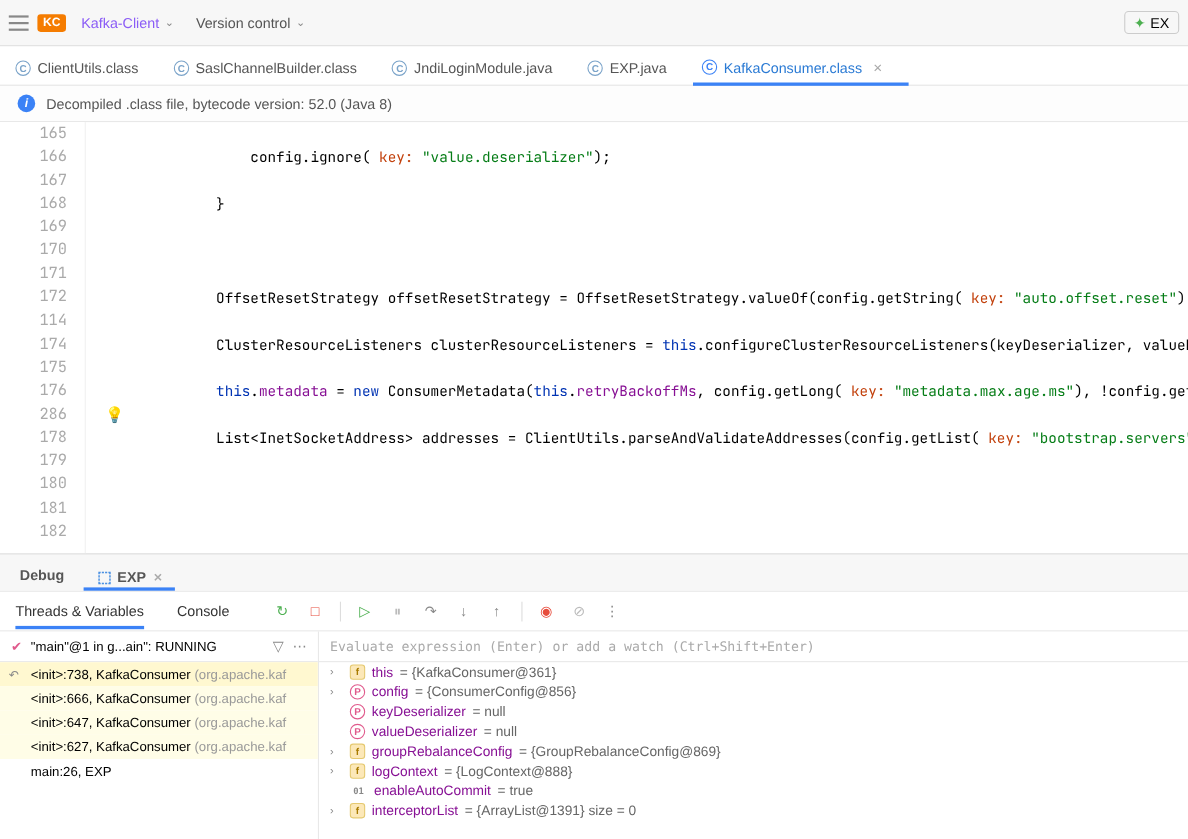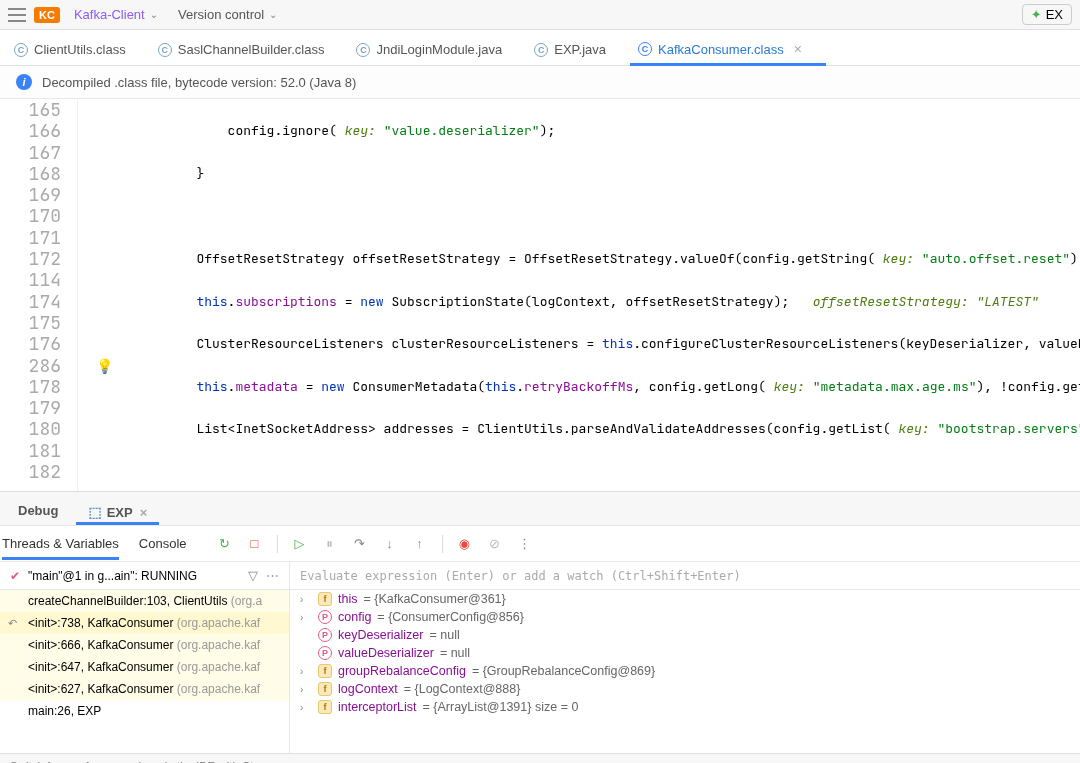--- a/index.html
+++ b/index.html
@@ -1,20 +1,20 @@
 <!DOCTYPE html>
 <html><head>
 <meta charset="utf-8">
 <style>
 * { margin: 0; padding: 0; box-sizing: border-box; }
 body { font-family: -apple-system, BlinkMacSystemFont, "Segoe UI", sans-serif; font-size: 13px; background: #fff; overflow: hidden; width: 1080px; height: 763px; }
 .mono { font-family: "JetBrains Mono", Menlo, Consolas, monospace; }
 
 
-.topbar { height: 30px; display: flex; align-items: center; padding: 0 8px; border-bottom: 1px solid #e0e0e0; background: #f7f7f7; gap: 8px; }
+.topbar { height: 42px; display: flex; align-items: center; padding: 0 8px; border-bottom: 1px solid #e0e0e0; background: #f7f7f7; gap: 8px; }
 .hamburger { width: 18px; height: 14px; display: flex; flex-direction: column; justify-content: space-between; cursor: pointer; }
 .hamburger span { height: 2px; background: #888; }
 .proj-badge { background: #f57c00; color: #fff; font-weight: 700; font-size: 11px; padding: 2px 5px; border-radius: 3px; }
 .proj-name { font-weight: 400; color: #8b5cf6; }
 .dropdown-caret { color: #888; font-size: 10px; margin-left: 2px; }
 .tb-item { color: #555; display: flex; align-items: center; gap: 3px; padding: 3px 6px; cursor: pointer; }
 .tb-spacer { flex: 1; }
 .ex-btn { border: 1px solid #ccc; border-radius: 4px; padding: 2px 8px; display: flex; align-items: center; gap: 4px; }
 
 
@@ -25,41 +25,41 @@
 .tab-icon { width: 14px; height: 14px; border: 1.5px solid #7aa3c9; border-radius: 50%; display: flex; align-items: center; justify-content: center; font-size: 9px; color: #7aa3c9; font-weight: 600; }
 .tab-icon.active { border-color: #3b82f6; color: #3b82f6; }
 .tab-close { color: #aaa; font-size: 14px; margin-left: 4px; }
 
 
 .banner { background: #fdfdfd; border-bottom: 1px solid #e8e8e8; padding: 8px 16px; display: flex; align-items: center; gap: 10px; color: #555; }
 .info-icon { width: 16px; height: 16px; border-radius: 50%; background: #3b82f6; color: #fff; display: flex; align-items: center; justify-content: center; font-size: 11px; font-weight: 600; font-style: italic; }
 
 
 .code-area { display: flex; height: 392px; overflow: hidden; }
-.gutter { width: 78px; text-align: right; padding-right: 16px; color: #aaa; background: #fff; font-size: 18px; line-height: 21.3px; border-right: 1px solid #f0f0f0; }
+.gutter { width: 78px; text-align: right; padding-right: 16px; color: #aaa; background: #fff; font-size: 14px; line-height: 21.3px; border-right: 1px solid #f0f0f0; }
 .gutter div { height: 21.3px; }
 .bulb-col { width: 56px; position: relative; }
 .bulb { position: absolute; top: 258px; left: 18px; color: #f5a623; font-size: 14px; }
 .code { flex: 1; font-size: 13px; line-height: 21.3px; white-space: pre; overflow: hidden; }
 .code .ln { height: 21.3px; padding-left: 0; }
 .kw { color: #0033b3; }
 .fld { color: #871094; }
 .str { color: #067d17; }
-.cmt { color: #4d7c0f; font-style: italic; }
+.cmt { color: #c2410c; }
 .hint { color: #b0926a; font-style: italic; }
 
 
 .debug-header { height: 34px; border-top: 1px solid #ddd; display: flex; align-items: flex-end; padding: 0 14px; gap: 18px; background: #f7f7f7; }
 .debug-tab { padding: 7px 4px; color: #555; font-weight: 600; position: relative; cursor: pointer; }
 .debug-tab.active::after { content: ""; position: absolute; bottom: 0; left: -4px; right: -4px; height: 3px; background: #3b82f6; }
 .run-badge { display: flex; align-items: center; gap: 5px; padding: 5px 8px; color: #555; cursor: pointer; }
 .run-close { color: #aaa; margin-left: 2px; }
 
 
-.debug-toolbar { height: 36px; border-top: 1px solid #e8e8e8; display: flex; align-items: center; padding: 0 2px; gap: 20px; background: #fff; }
+.debug-toolbar { height: 36px; border-top: 1px solid #e8e8e8; display: flex; align-items: center; padding: 0 14px; gap: 30px; background: #fff; }
 .dt-tab { color: #333; font-weight: 500; cursor: pointer; padding: 8px 0; position: relative; }
 .dt-tab.active::after { content: ""; position: absolute; bottom: -1px; left: 0; right: 0; height: 3px; background: #3b82f6; }
 .dt-icons { display: flex; align-items: center; gap: 14px; margin-left: 10px; }
 .dt-icon { width: 16px; height: 16px; display: flex; align-items: center; justify-content: center; cursor: pointer; }
 
 
 .debug-content { display: flex; height: 192px; border-top: 1px solid #e8e8e8; }
 .frames { width: 290px; border-right: 1px solid #e8e8e8; overflow: hidden; }
 .frames-header { height: 28px; display: flex; align-items: center; padding: 0 10px; border-bottom: 1px solid #e8e8e8; gap: 8px; }
 .frames-header .check { color: #e05a8c; font-size: 12px; }
@@ -164,21 +164,20 @@
       <div>182</div>
   </div>
   <div class="bulb-col">
     <span class="bulb">💡</span>
   </div>
   <div class="code">
 <div class="ln"><span>            </span>config.ignore( <span class="cmt">key:</span> <span class="str">"value.deserializer"</span><span>);</span></div>
 <div class="ln"><span>        }</span></div>
 <div class="ln"></div>
 <div class="ln"><span>        </span><span>OffsetResetStrategy offsetResetStrategy = OffsetResetStrategy.valueOf(config.getString( </span><span class="cmt">key:</span> <span class="str">"auto.offset.reset"</span><span>).t</span></div>
-<div class="ln"><span>        </span><span class="kw">this</span><span>.</span><span class="fld">subscriptions</span><span> = </span><span class="kw">new</span><span> SubscriptionState(logContext, offsetResetStrategy);   </span><span class="cmt">offsetResetStrategy: "LATEST"</span></div>
 <div class="ln"><span>        </span><span>ClusterResourceListeners clusterResourceListeners = </span><span class="kw">this</span><span>.configureClusterResourceListeners(keyDeserializer, valueD</span></div>
 <div class="ln"><span>        </span><span class="kw">this</span><span>.</span><span class="fld">metadata</span><span> = </span><span class="kw">new</span><span> ConsumerMetadata(</span><span class="kw">this</span><span>.</span><span class="fld">retryBackoffMs</span><span>, config.getLong( </span><span class="cmt">key:</span> <span class="str">"metadata.max.age.ms"</span><span>), !config.getB</span></div>
 <div class="ln"><span>        </span><span>List&lt;InetSocketAddress&gt; addresses = ClientUtils.parseAndValidateAddresses(config.getList( </span><span class="cmt">key:</span> <span class="str">"bootstrap.servers"</span></div>
 
 
 
 
 
 
 
@@ -217,21 +216,20 @@
 
 <div class="debug-content">
   <div class="frames">
     <div class="frames-header">
       <span class="check">✔</span>
       <span class="title">"main"@1 in g...ain": RUNNING</span>
       <span class="filter-icon">▽</span>
       <span class="more-icon">⋯</span>
     </div>
     <div class="frame-list">
-      <div class="frame-item lib"><span>createChannelBuilder:103, ClientUtils</span> <span class="pkg">(org.a</span></div>
       <div class="frame-item lib sel"><span class="undo-icon">↶</span><span>&lt;init&gt;:738, KafkaConsumer</span> <span class="pkg">(org.apache.kaf</span></div>
       <div class="frame-item lib"><span>&lt;init&gt;:666, KafkaConsumer</span> <span class="pkg">(org.apache.kaf</span></div>
       <div class="frame-item lib"><span>&lt;init&gt;:647, KafkaConsumer</span> <span class="pkg">(org.apache.kaf</span></div>
       <div class="frame-item lib"><span>&lt;init&gt;:627, KafkaConsumer</span> <span class="pkg">(org.apache.kaf</span></div>
       <div class="frame-item"><span>main:26, EXP</span></div>
     </div>
   </div>
   <div class="vars">
     <div class="eval-bar mono">Evaluate expression (Enter) or add a watch (Ctrl+Shift+Enter)</div>
     <div class="var-list">
@@ -265,20 +263,26 @@
           <span class="var-name">groupRebalanceConfig</span> 
           <span class="var-val">= {GroupRebalanceConfig@869}</span>
         </div>
       <div class="var-row">
           <span class="var-chevron">›</span>
           <span class="var-icon vi-f">f</span>
           <span class="var-name">logContext</span> 
           <span class="var-val">= {LogContext@888}</span>
         </div>
       <div class="var-row">
+          <span class="var-chevron"></span>
+          <span class="var-icon vi-01">01</span>
+          <span class="var-name">enableAutoCommit</span> 
+          <span class="var-val">= true</span>
+        </div>
+      <div class="var-row">
           <span class="var-chevron">›</span>
           <span class="var-icon vi-f">f</span>
           <span class="var-name">interceptorList</span> 
           <span class="var-val">= {ArrayList@1391}  size = 0</span>
         </div>
     </div>
   </div>
 </div>
 
 <div class="statusbar">

